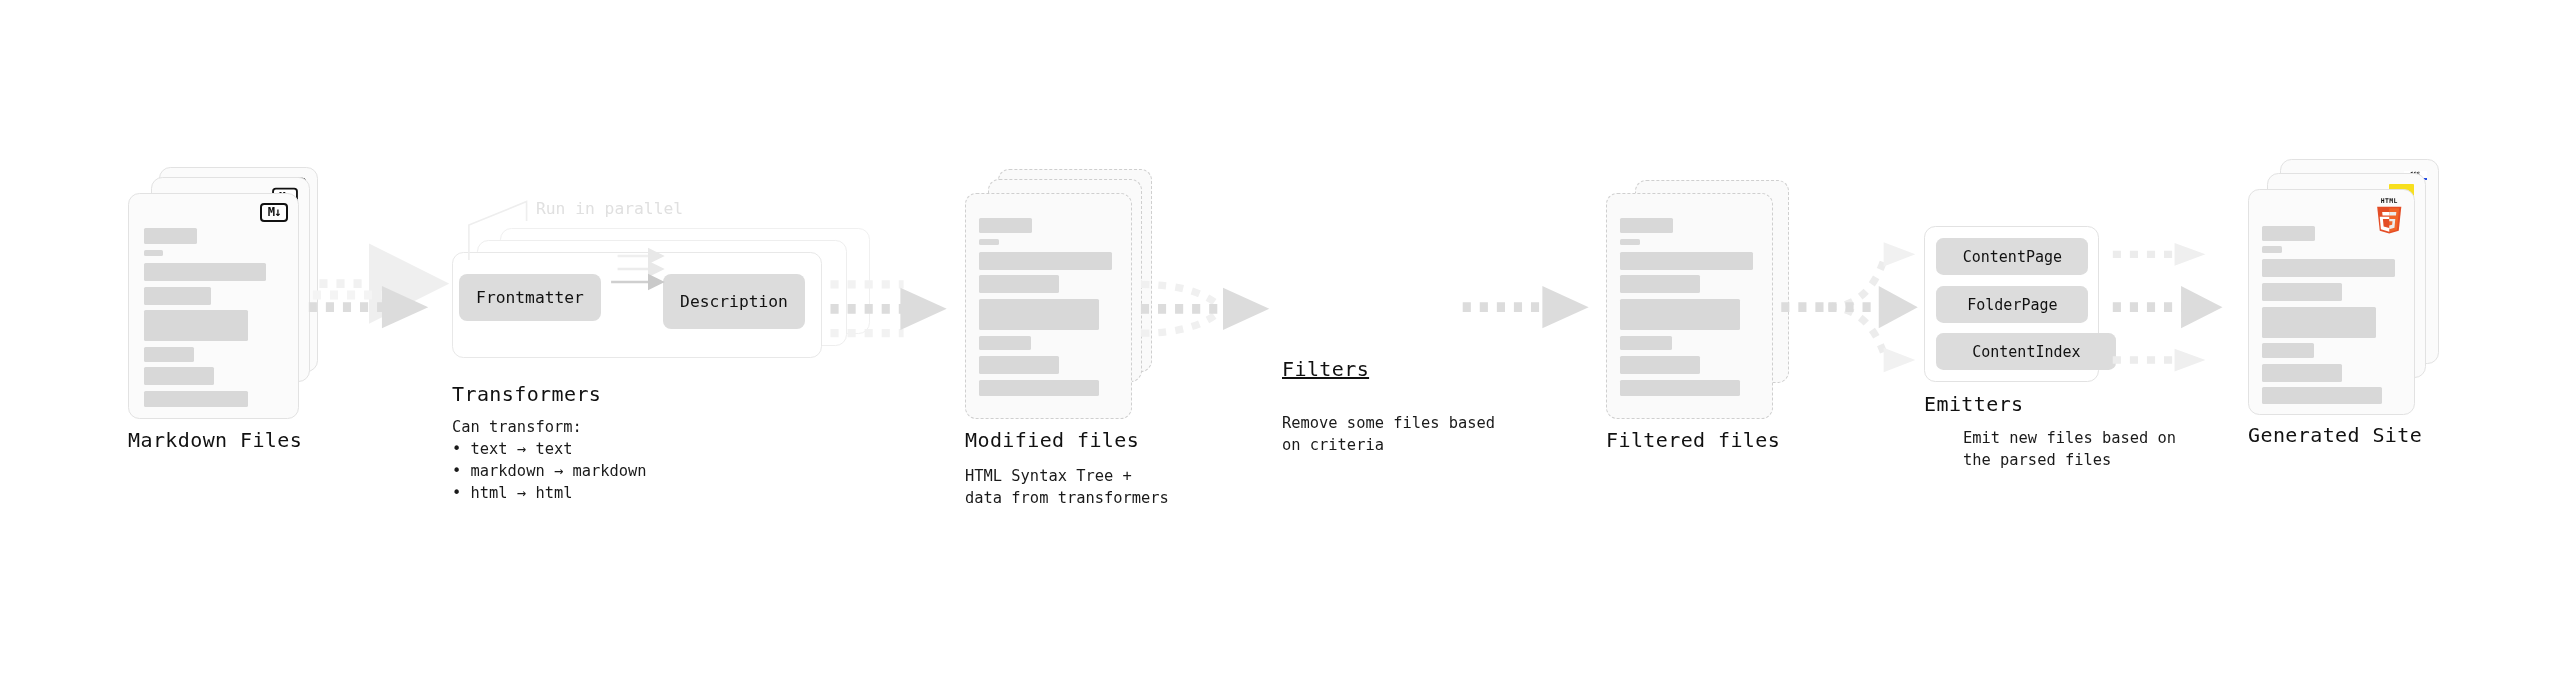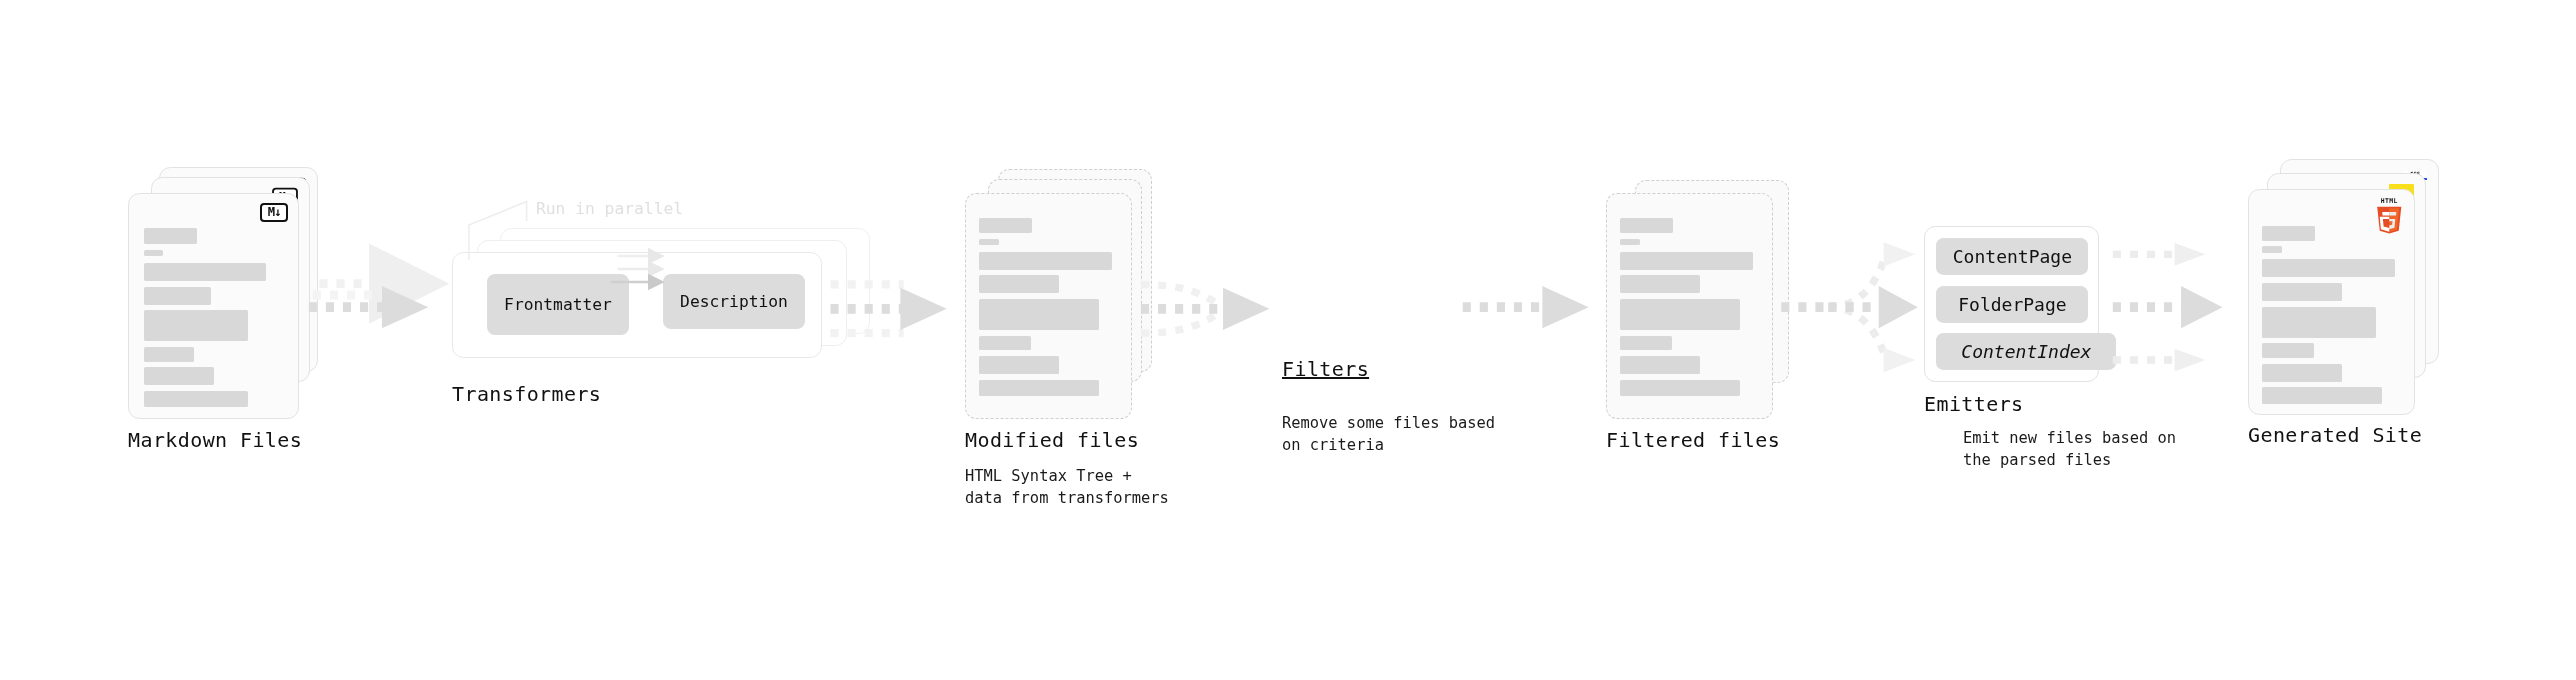--- a/index.html
+++ b/index.html
@@ -78,21 +78,21 @@
   }
 
   
   .plainbox {
     position: absolute;
     border: 1.6px solid #e2e2e2; border-radius: 11.4px; background: #fff;
   }
   .pill {
     position: absolute; background: #dcdcdc; border-radius: 7.3px;
     display: flex; align-items: center; justify-content: center;
-    font-size: 18px; color: #111; white-space: nowrap;
+    font-size: 15px; color: #111; white-space: nowrap;
   }
 
   svg.layer { position: absolute; left: 0; top: 0; width: 2576px; height: 681px; pointer-events: none; }
 </style>
 </head>
 <body>
 
 <div id="stage">
 
   <div class="stackwrap">
@@ -125,25 +125,29 @@
       <div class="tf-chip chip-weak" style="left:18px; top:21px; width:128px; height:55px;"></div>
       <div class="tf-chip chip-weak" style="left:215px; top:21px; width:128px; height:55px;"></div>
     </div>
 
     <div class="tf-shell" style="left:477px; top:240px; border-color:#eeeeee;">
       <div class="tf-chip chip-mid" style="left:18px; top:21px; width:128px; height:55px;"></div>
       <div class="tf-chip chip-mid" style="left:215px; top:21px; width:128px; height:55px;"></div>
     </div>
 
     <div class="tf-shell" style="left:452px; top:252px;">
-      <div class="tf-chip chip-strong" style="left:34px; top:21px; width:142px; height:61px;text-align:center;">Frontmatter</div>
+      <div class="tf-chip chip-strong" style="left:6px; top:21px; width:142px; height:47px;text-align:center;">Frontmatter</div>
       <div class="tf-chip chip-strong" style="left:210px; top:21px; width:142px; height:55px;">Description</div>
     </div>
   </div>
   <div class="cap-title" style="left:452px; top:382px;">Transformers</div>
+  <div class="cap-sub" style="left:452px; top:417px;">Can transform:
+ • text → text
+ • markdown → markdown
+ • html → html</div>
 
   <div class="stackwrap">
     <div class="doccard dashed" style="left:998px; top:169px; width:154px; height:203px;"></div>
     <div class="doccard dashed" style="left:988px; top:179px; width:154px; height:203px;"></div>
     <div class="doccard dashed" style="left:965px; top:193px; width:167px; height:226px;">
       <div class="doc-lines" style="top:24.4px; left:13px; width:140px;">
         <div class="dl" style="width:53px;height:14.6px;"></div>
         <div class="dl" style="width:19.5px;height:6.5px;margin-top:3.3px;"></div>
         <div class="dl" style="width:133px;height:18px;margin-top:6.5px;"></div>
         <div class="dl" style="width:80px;height:18px;"></div>
@@ -175,21 +179,21 @@
         <div class="dl" style="width:80px;height:18px;"></div>
         <div class="dl" style="width:120px;height:16.3px;"></div>
       </div>
     </div>
   </div>
   <div class="cap-title" style="left:1606px; top:428px;">Filtered files</div>
 
   <div class="plainbox" style="left:1924px; top:226px; width:175px; height:156px;">
     <div class="pill" style="left:11.4px; top:11.4px; width:152px; height:37px;">ContentPage</div>
     <div class="pill" style="left:11.4px; top:59px; width:152px; height:37px;">FolderPage</div>
-    <div class="pill" style="left:11.4px; top:106px; width:180px; height:37px;font-style:italic;">ContentIndex</div>
+    <div class="pill" style="left:11.4px; top:106px; width:180px; height:37px;">ContentIndex</div>
   </div>
   <div class="cap-title" style="left:1924px; top:392px;">Emitters</div>
   <div class="cap-sub" style="left:1924px; top:428px;margin-left:39px;">Emit new files based on
 the parsed files</div>
 
   <div class="stackwrap">
     <div class="doccard" style="left:2280px; top:159px; width:159px; height:205px;">
       <div class="badge-css">CSS</div>
     </div>
     <div class="doccard" style="left:2267px; top:173px; width:159px; height:205px;">

